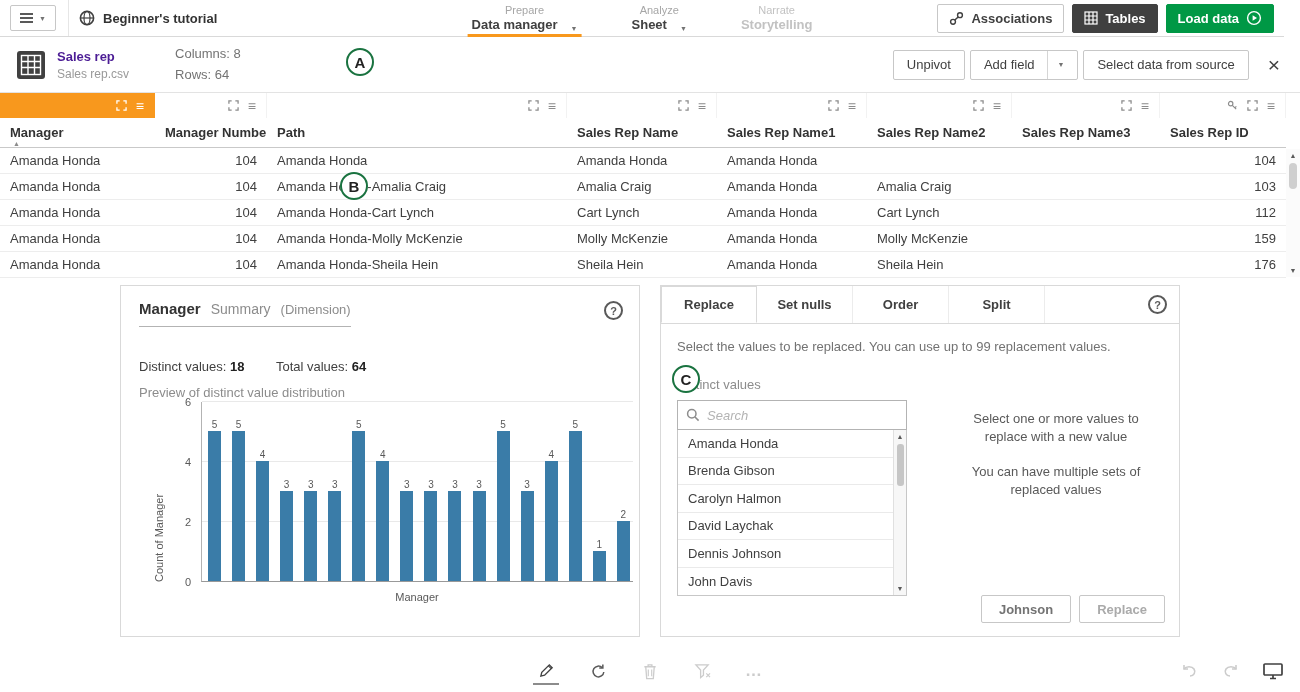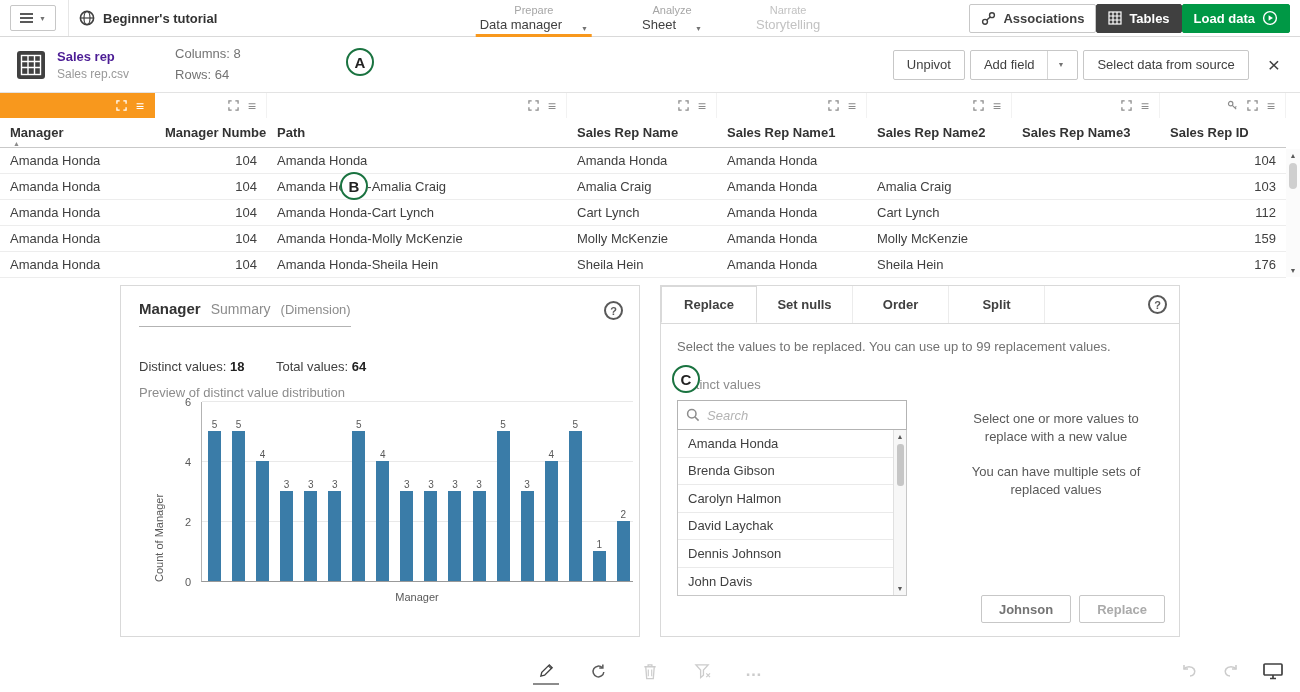--- a/index.html
+++ b/index.html
@@ -1,34 +1,34 @@
 <!DOCTYPE html>
 <html style="--orange: #f8981d; --green: #009845; --dark: #404040; --bar: #3a7ca8; --annotation: #1a7340;"><head>
 <meta charset="utf-8">
 <style>
 *{margin:0;padding:0;box-sizing:border-box}
 html,body{width:1300px;height:692px}
 body{position:relative;font-family:"Liberation Sans","DejaVu Sans",sans-serif;font-size:13px;color:#404040;background:#fff;overflow:hidden}
 svg{display:block}
 
-.topbar{position:absolute;top:0;left:0;right:0;height:37px;border-bottom:1px solid #d9d9d9;display:flex;align-items:center;padding:5px 10px;background:#fff;z-index:20}
+.topbar{position:absolute;top:0;left:0;right:16px;height:37px;border-bottom:1px solid #d9d9d9;display:flex;align-items:center;padding:5px 10px;background:#fff;z-index:20}
 .menu-btn{width:46px;height:26px;border:1px solid #c7c7c7;border-radius:2px;display:flex;align-items:center;justify-content:center;gap:6px;background:#fff;cursor:pointer}
 .hamb{display:flex;flex-direction:column;gap:2px}
 .hamb i{display:block;width:13px;height:2px;background:#595959}
 .caret{font-size:7px;color:#737373;line-height:1}
 .tb-divider{width:1px;height:36px;background:#e6e6e6;margin:0 10px 0 12px}
 .globe{margin-right:8px}
 .app-title{font-weight:bold;color:#333}
 .centernav{position:absolute;left:50%;transform:translateX(-50%);top:0;height:37px;display:flex;gap:46px}
 .navitem{display:flex;flex-direction:column;align-items:center;justify-content:space-between;padding:4px 4px 2px;border-bottom:3px solid transparent;height:100%;cursor:pointer}
 .navitem.active{border-bottom-color:var(--orange,#f8981d)}
 .nav-section{font-size:11px;color:#a6a6a6}
-.nav-label{font-weight:normal;color:#404040;display:flex;align-items:flex-end;gap:19px;font-size:13px}
+.nav-label{font-weight:bold;color:#404040;display:flex;align-items:flex-end;gap:13px;font-size:13px}
 .navitem.dim .nav-section,.navitem.dim .nav-label{color:#c2c2c2}
-.tb-right{margin-left:auto;display:flex;align-items:center}
+.tb-right{margin-left:auto;display:flex;gap:8px;align-items:center}
 .btn{height:29px;border:1px solid #c7c7c7;border-radius:2px;background:#fff;display:inline-flex;align-items:center;gap:7px;padding:0 11px;font-weight:bold;font-size:13px;color:#404040;cursor:pointer}
 .btn.dark{background:var(--dark,#404040);border-color:var(--dark,#404040);color:#fff}
 .btn.green{background:var(--green,#009845);border-color:var(--green,#009845);color:#fff}
 
 .filebar{position:absolute;top:37px;left:0;right:0;height:55px;display:flex;align-items:center;padding:0 16px;background:#fff}
 .tblicon{margin-right:11px}
 .fileinfo .t{font-weight:bold;color:#4c1d95}
 .fileinfo .s{color:#999;font-size:12px;margin-top:3px}
 .colinfo{margin-left:46px;color:#737373;line-height:1.55}
 .fb-right{margin-left:auto;display:flex;align-items:center;gap:5px}

